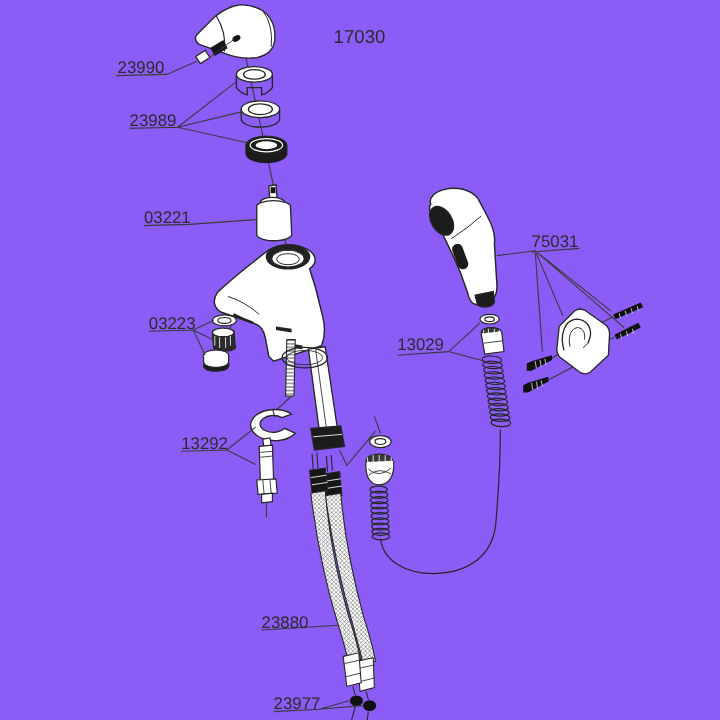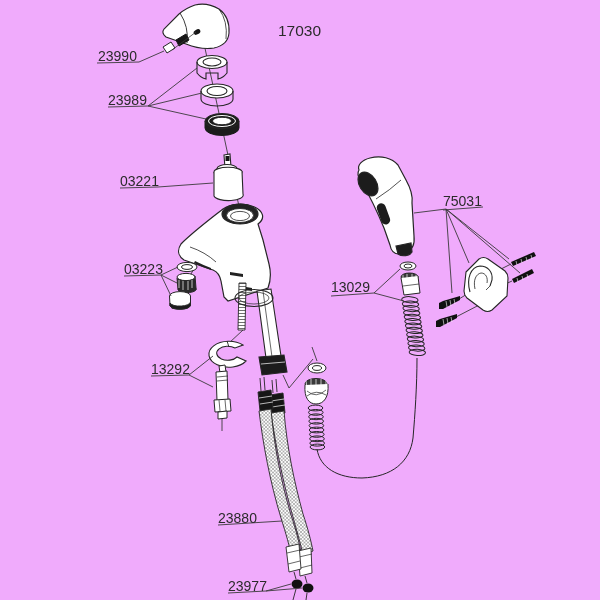--- a/index.html
+++ b/index.html
@@ -1,16 +1,16 @@
 <!DOCTYPE html>
 <html><head>
 <meta charset="utf-8">
 <style>
   html,body{margin:0;padding:0;background:#ffffff;}
-  .stage{position:relative;width:600px;height:600px;background:#f0abfc;overflow:hidden;
+  .stage{position:relative;width:600px;height:600px;background:#8b5cf6;overflow:hidden;
          font-family:"Liberation Sans",sans-serif;}
   svg text{font-family:"Liberation Sans",sans-serif;fill:#2b2b2b;}
   svg .lbl{font-size:14px;}
   svg .ttl{font-size:15.5px;}
 </style>
 </head>
 <body>
 
 <div class="stage">
 <svg width="600" height="600" viewBox="0 0 600 600">

